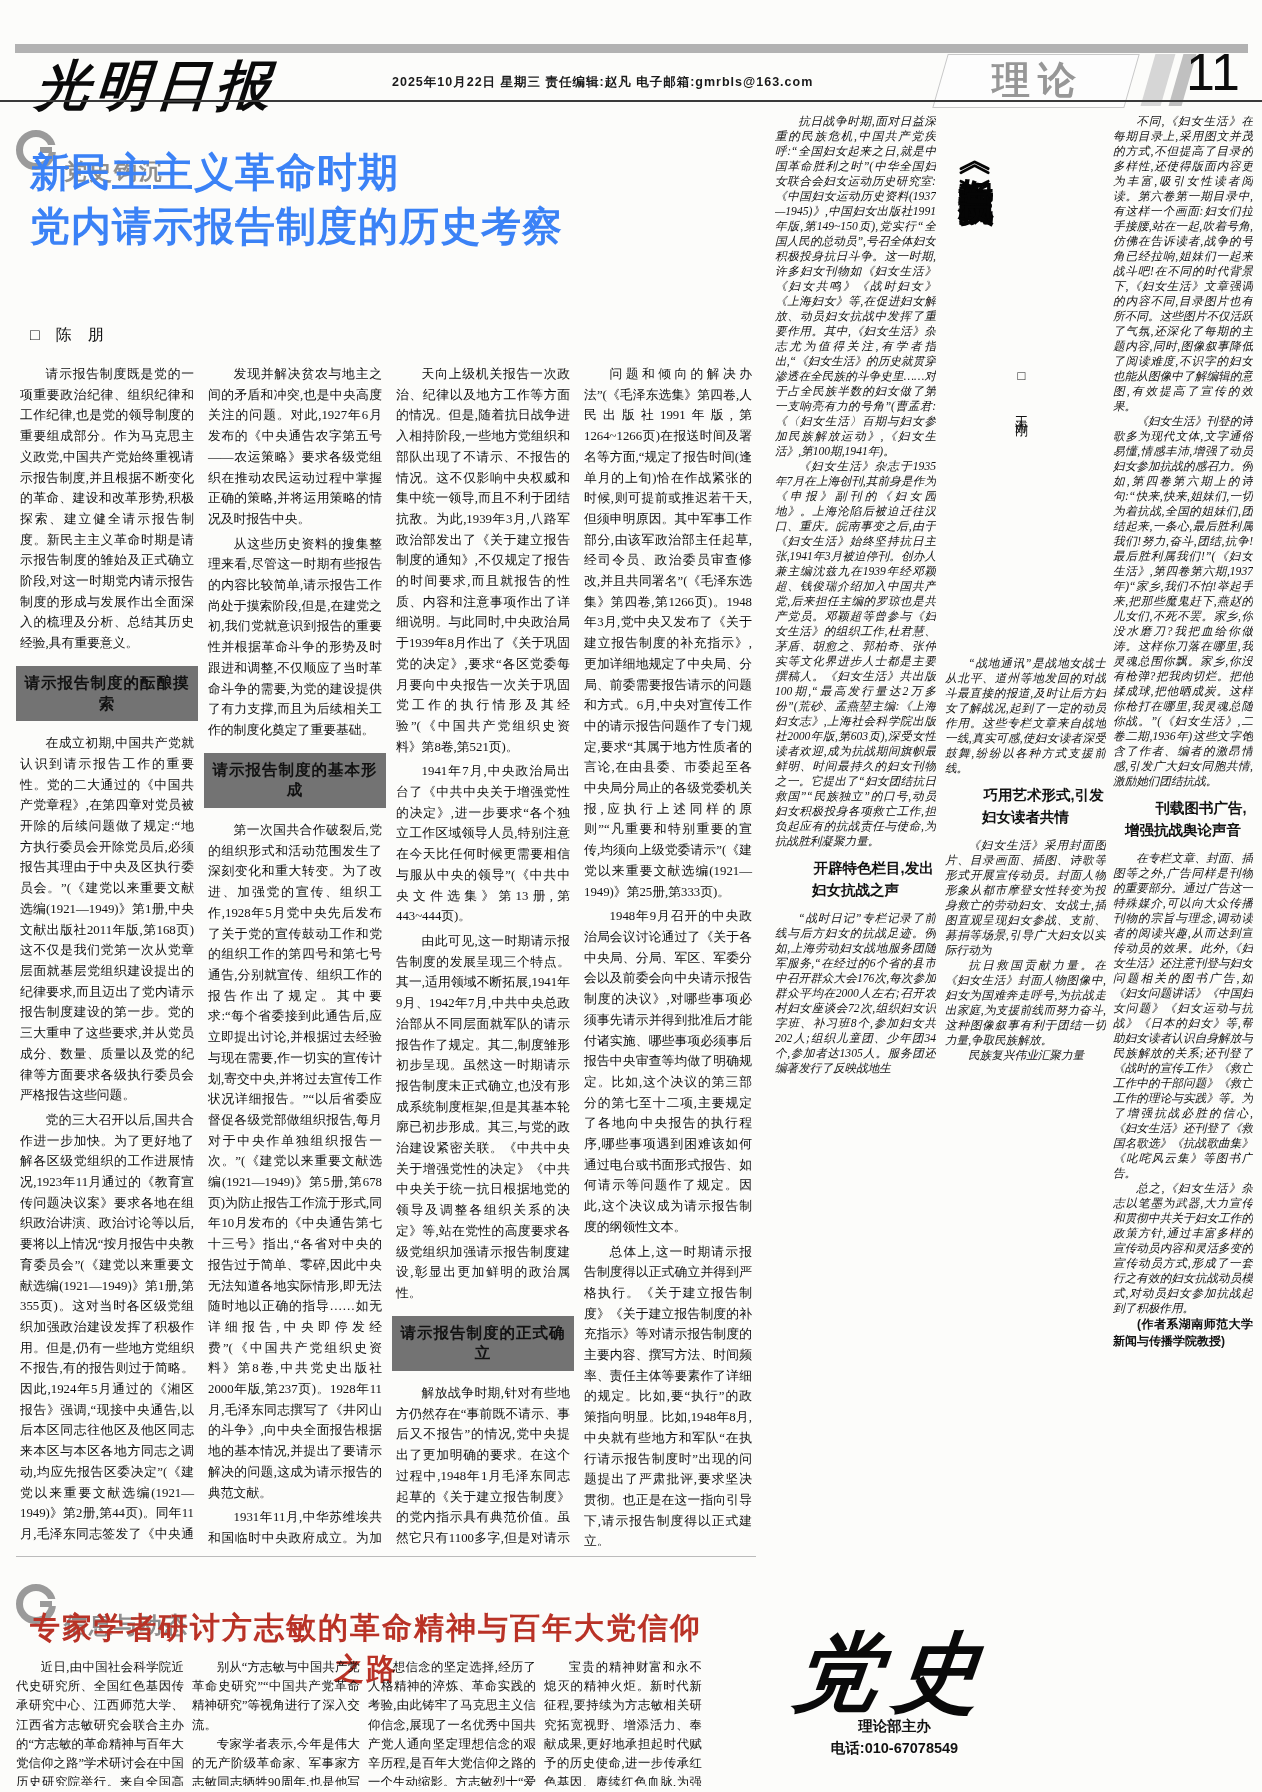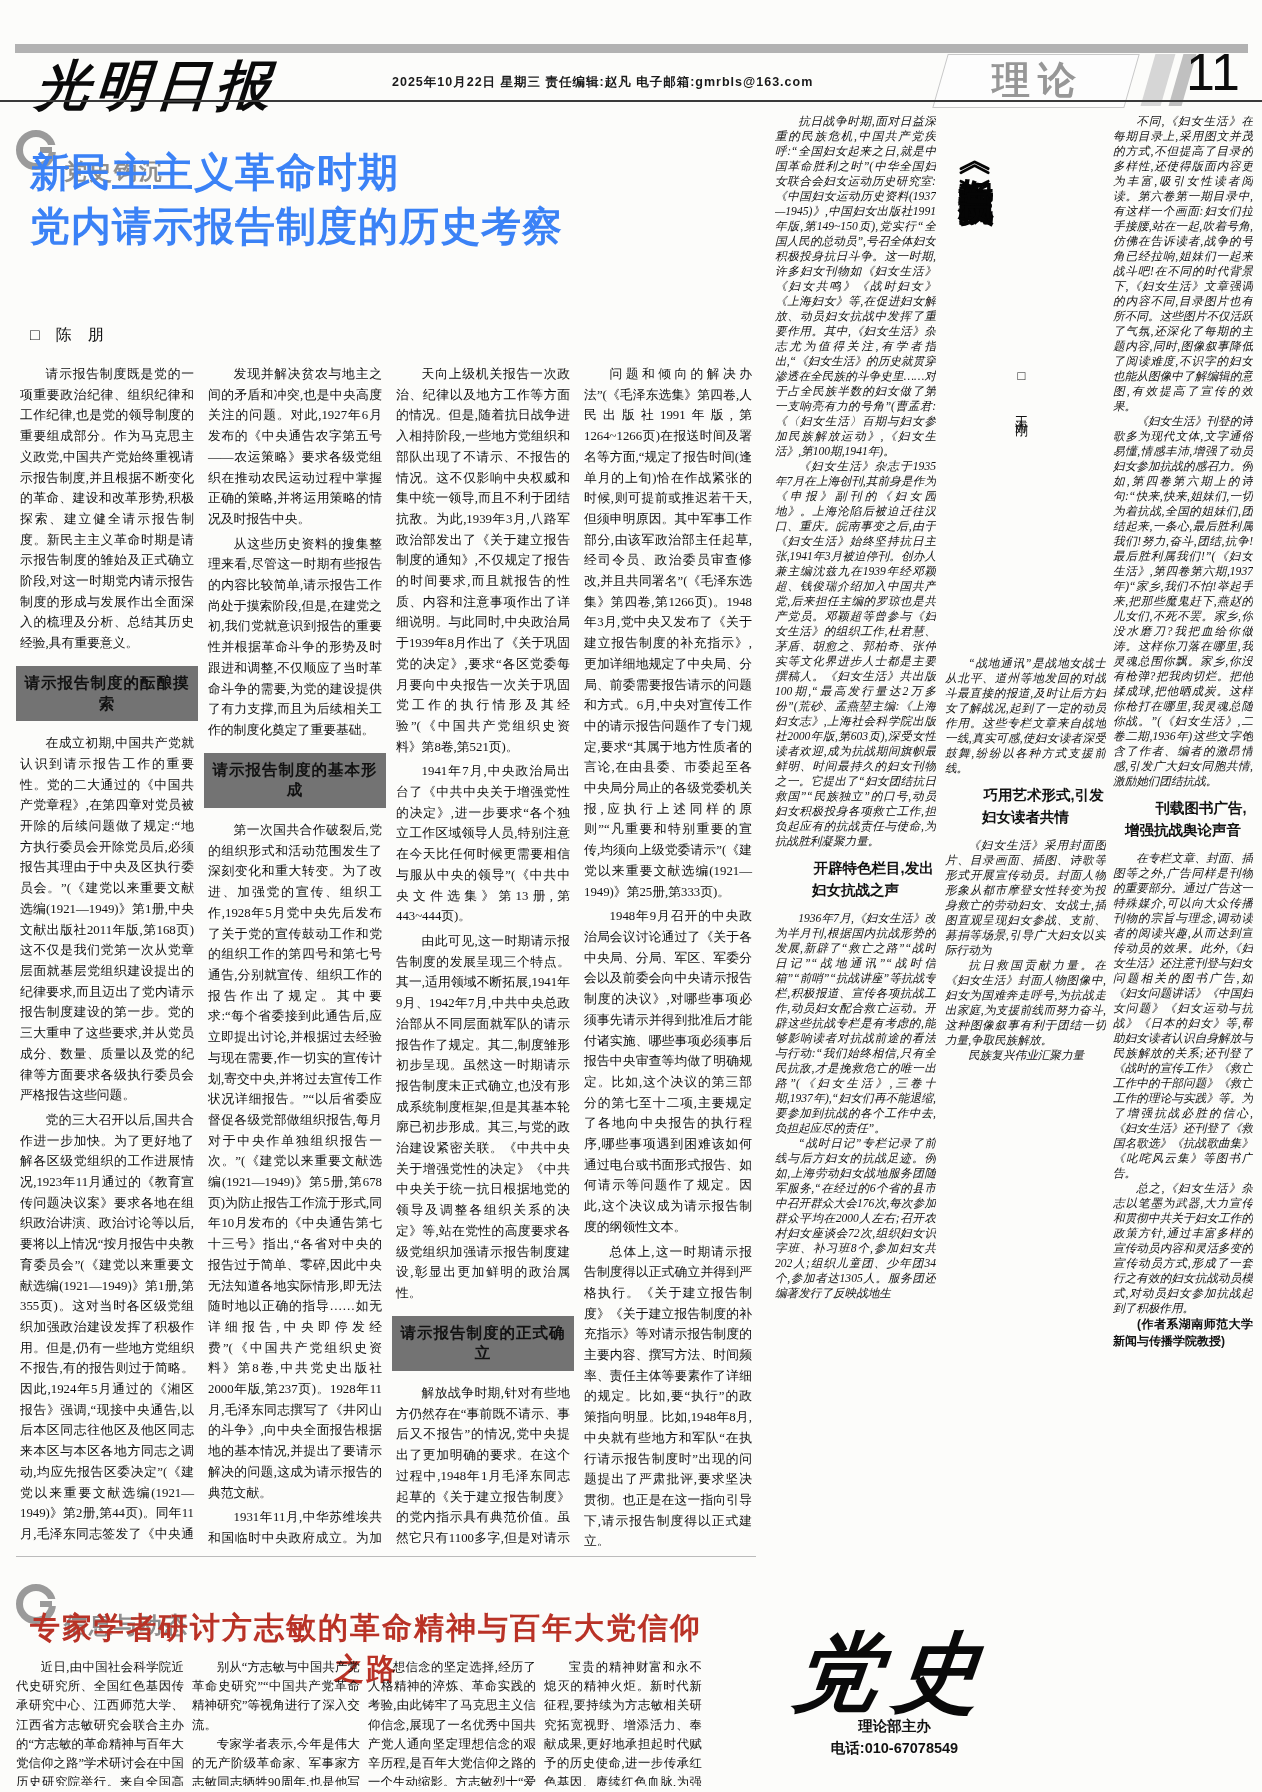--- a/index.html
+++ b/index.html
@@ -122,21 +122,20 @@
     <div class="blk-p">问题和倾向的解决办法”(《毛泽东选集》第四卷,人民出版社1991年版,第1264~1266页)在报送时间及署名等方面,“规定了报告时间(逢单月的上旬)恰在作战紧张的时候,则可提前或推迟若干天,但须申明原因。其中军事工作部分,由该军政治部主任起草,经司令员、政治委员审查修改,并且共同署名”(《毛泽东选集》第四卷,第1266页)。1948年3月,党中央又发布了《关于建立报告制度的补充指示》,更加详细地规定了中央局、分局、前委需要报告请示的问题和方式。6月,中央对宣传工作中的请示报告问题作了专门规定,要求“其属于地方性质者的言论,在由县委、市委起至各中央局分局止的各级党委机关报,应执行上述同样的原则”“凡重要和特别重要的宣传,均须向上级党委请示”(《建党以来重要文献选编(1921—1949)》第25册,第333页)。</div>
     <div class="blk-p">1948年9月召开的中央政治局会议讨论通过了《关于各中央局、分局、军区、军委分会以及前委会向中央请示报告制度的决议》,对哪些事项必须事先请示并得到批准后才能付诸实施、哪些事项必须事后报告中央审查等均做了明确规定。比如,这个决议的第三部分的第七至十二项,主要规定了各地向中央报告的执行程序,哪些事项遇到困难该如何通过电台或书面形式报告、如何请示等问题作了规定。因此,这个决议成为请示报告制度的纲领性文本。</div>
     <div class="blk-p">总体上,这一时期请示报告制度得以正式确立并得到严格执行。《关于建立报告制度》《关于建立报告制度的补充指示》等对请示报告制度的主要内容、撰写方法、时间频率、责任主体等要素作了详细的规定。比如,要“执行”的政策指向明显。比如,1948年8月,中央就有些地方和军队“在执行请示报告制度时”出现的问题提出了严肃批评,要求坚决贯彻。也正是在这一指向引导下,请示报告制度得以正式建立。</div>
     <div class="blk-a">(作者系江苏省习近平新时代中国特色社会主义思想研究中心特约研究员,江苏省社会科学院科研处处长)</div>
   </div>
 
 <div class="abs wcol wa">
     <div class="blk-p">抗日战争时期,面对日益深重的民族危机,中国共产党疾呼:“全国妇女起来之日,就是中国革命胜利之时”(中华全国妇女联合会妇女运动历史研究室:《中国妇女运动历史资料(1937—1945)》,中国妇女出版社1991年版,第149~150页),党实行“全国人民的总动员”,号召全体妇女积极投身抗日斗争。这一时期,许多妇女刊物如《妇女生活》《妇女共鸣》《战时妇女》《上海妇女》等,在促进妇女解放、动员妇女抗战中发挥了重要作用。其中,《妇女生活》杂志尤为值得关注,有学者指出,“《妇女生活》的历史就贯穿渗透在全民族的斗争史里……对于占全民族半数的妇女做了第一支响亮有力的号角”(曹孟君:《〈妇女生活〉百期与妇女参加民族解放运动》,《妇女生活》,第100期,1941年)。</div>
     <div class="blk-p">《妇女生活》杂志于1935年7月在上海创刊,其前身是作为《申报》副刊的《妇女园地》。上海沦陷后被迫迁往汉口、重庆。皖南事变之后,由于《妇女生活》始终坚持抗日主张,1941年3月被迫停刊。创办人兼主编沈兹九在1939年经邓颖超、钱俊瑞介绍加入中国共产党,后来担任主编的罗琼也是共产党员。邓颖超等曾参与《妇女生活》的组织工作,杜君慧、茅盾、胡愈之、郭柏奇、张仲实等文化界进步人士都是主要撰稿人。《妇女生活》共出版100期,“最高发行量达2万多份”(荒砂、孟燕堃主编:《上海妇女志》,上海社会科学院出版社2000年版,第603页),深受女性读者欢迎,成为抗战期间旗帜最鲜明、时间最持久的妇女刊物之一。它提出了“妇女团结抗日救国”“民族独立”的口号,动员妇女积极投身各项救亡工作,担负起应有的抗战责任与使命,为抗战胜利凝聚力量。</div>
     <div class="blk-h">开辟特色栏目,发出妇女抗战之声</div>
-    <div class="blk-p">1936年7月,《妇女生活》改为半月刊,根据国内抗战形势的发展,新辟了“救亡之路”“战时日记”“战地通讯”“战时信箱”“前哨”“抗战讲座”等抗战专栏,积极报道、宣传各项抗战工作,动员妇女配合救亡运动。开辟这些抗战专栏是有考虑的,能够影响读者对抗战前途的看法与行动:“我们始终相信,只有全民抗敌,才是挽救危亡的唯一出路”(《妇女生活》,三卷十期,1937年),“妇女们再不能退缩,要参加到抗战的各个工作中去,负担起应尽的责任”。</div>
     <div class="blk-p">“战时日记”专栏记录了前线与后方妇女的抗战足迹。例如,上海劳动妇女战地服务团随军服务,“在经过的6个省的县市中召开群众大会176次,每次参加群众平均在2000人左右;召开农村妇女座谈会72次,组织妇女识字班、补习班8个,参加妇女共202人;组织儿童团、少年团34个,参加者达1305人。服务团还编著发行了反映战地生</div>
   </div>
 <div class="abs vtitle">《妇女生活》杂志与妇女抗战动员</div>
 <div class="abs vbyline">□ 王海刚</div>
 <div class="abs wcol wb">
     <div class="blk-p">“战地通讯”是战地女战士从北平、道州等地发回的对战斗最直接的报道,及时让后方妇女了解战况,起到了一定的动员作用。这些专栏文章来自战地一线,真实可感,使妇女读者深受鼓舞,纷纷以各种方式支援前线。</div>
     <div class="blk-h">巧用艺术形式,引发妇女读者共情</div>
     <div class="blk-p">《妇女生活》采用封面图片、目录画面、插图、诗歌等形式开展宣传动员。封面人物形象从都市摩登女性转变为投身救亡的劳动妇女、女战士,插图直观呈现妇女参战、支前、募捐等场景,引导广大妇女以实际行动为</div>
     <div class="blk-p">抗日救国贡献力量。在《妇女生活》封面人物图像中,妇女为国难奔走呼号,为抗战走出家庭,为支援前线而努力奋斗,这种图像叙事有利于团结一切力量,争取民族解放。</div>
     <div class="blk-p">民族复兴伟业汇聚力量</div>

